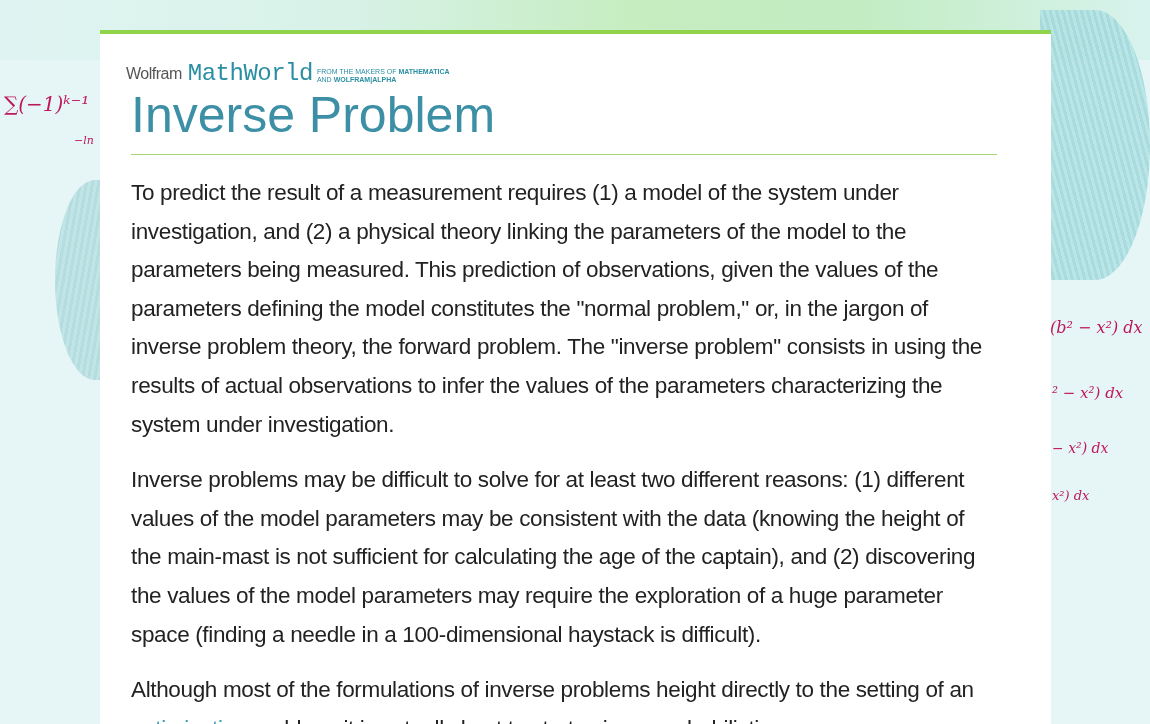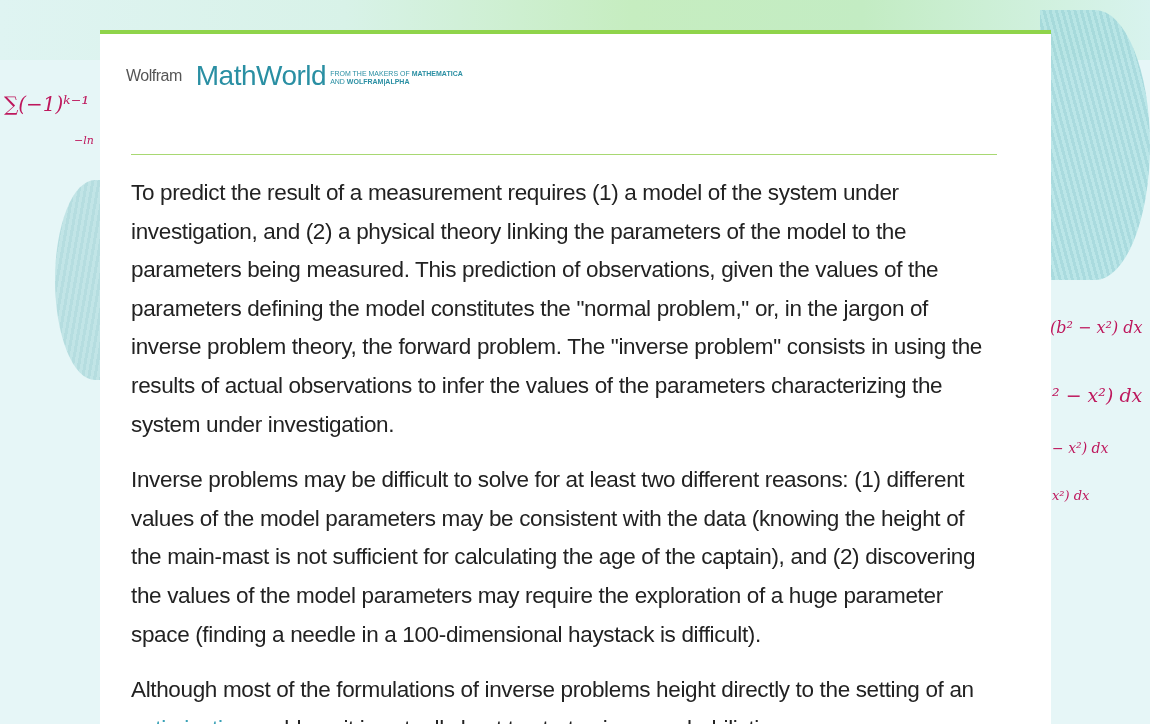--- a/index.html
+++ b/index.html
@@ -26,21 +26,21 @@
     opacity:0.85;
   }
   .card {
     position:absolute; left:100px; top:30px; width:951px; height:720px;
     background:#ffffff; border-top:4px solid #8fd44a;
   }
   .logo {
     position:absolute; left:26px; top:26px; display:flex; align-items:center;
   }
   .logo-wolfram { font-size:16px; color:#555; letter-spacing:-0.5px; }
-  .logo-mw { font-size:28px; color:#2a8fa3; margin-left:14px; letter-spacing:-0.5px; }
+  .logo-mw { font-size:24px; color:#2a8fa3; margin-left:6px; letter-spacing:-0.5px;font-family:Liberation Mono, monospace; }
   .logo-tag { font-size:7px; line-height:8px; color:#2a8fa3; margin-left:4px; margin-top:4px; }
   .logo-tag b { font-weight:bold; }
   .title {
     position:absolute; left:31px; top:52px; margin:0;
     font-size:50px; font-weight:normal; color:#3c8fa5;
   }
   .rule { position:absolute; left:31px; top:120px; width:866px; height:1px; background:#a8d872; }
   .content { position:absolute; left:31px; top:140px; width:870px; }
   .content p {
     margin:0 14px 17px 0; font-size:22.5px; line-height:38.6px; color:#222;
@@ -50,34 +50,35 @@
 </style>
 </head>
 <body>
 
 <div class="bg-top"></div>
 <div class="bg-shape-left"></div>
 <div class="bg-shape-right"></div>
 <div class="bg-math" style="left:4px;top:92px;font-size:20px;">∑(−1)ᵏ⁻¹</div>
 <div class="bg-math" style="left:74px;top:134px;font-size:11px;">−ln</div>
 <div class="bg-math" style="left:1050px;top:318px;font-size:16px;">(b² − x²)  dx</div>
-<div class="bg-math" style="left:1052px;top:384px;font-size:19px;">² − x²)  dx</div>
+<div class="bg-math" style="left:1052px;top:384px;font-size:15px;">² − x²)  dx</div>
 <div class="bg-math" style="left:1052px;top:440px;font-size:14px;">− x²)  dx</div>
 <div class="bg-math" style="left:1052px;top:488px;font-size:13px;">x²)  dx</div>
 
 <div class="card">
   <div class="logo">
     <span class="logo-wolfram">Wolfram</span>
     <span class="logo-mw">MathWorld</span>
     <span class="logo-tag">
       <span>FROM THE MAKERS OF </span><b>MATHEMATICA</b><br>
       <span>AND </span><b>WOLFRAM|ALPHA</b>
     </span>
   </div>
 
+  <h1 class="title">Inverse Problem</h1>
   <div class="rule"></div>
 
   <div class="content">
     <p>To predict the result of a measurement requires (1) a model of the system under investigation, and (2) a physical theory linking the parameters of the model to the parameters being measured. This prediction of observations, given the values of the parameters defining the model constitutes the "normal problem," or, in the jargon of inverse problem theory, the forward problem. The "inverse problem" consists in using the results of actual observations to infer the values of the parameters characterizing the system under investigation.</p>
     <p>Inverse problems may be difficult to solve for at least two different reasons: (1) different values of the model parameters may be consistent with the data (knowing the height of the main-mast is not sufficient for calculating the age of the captain), and (2) discovering the values of the model parameters may require the exploration of a huge parameter space (finding a needle in a 100-dimensional haystack is difficult).</p>
     <p><span>Although most of the formulations of inverse problems height directly to the setting of an </span><a class="link">optimization</a><span> problem, it is actually best to start using a probabilistic</span></p>
   </div>
 </div>
 
 </body></html>

